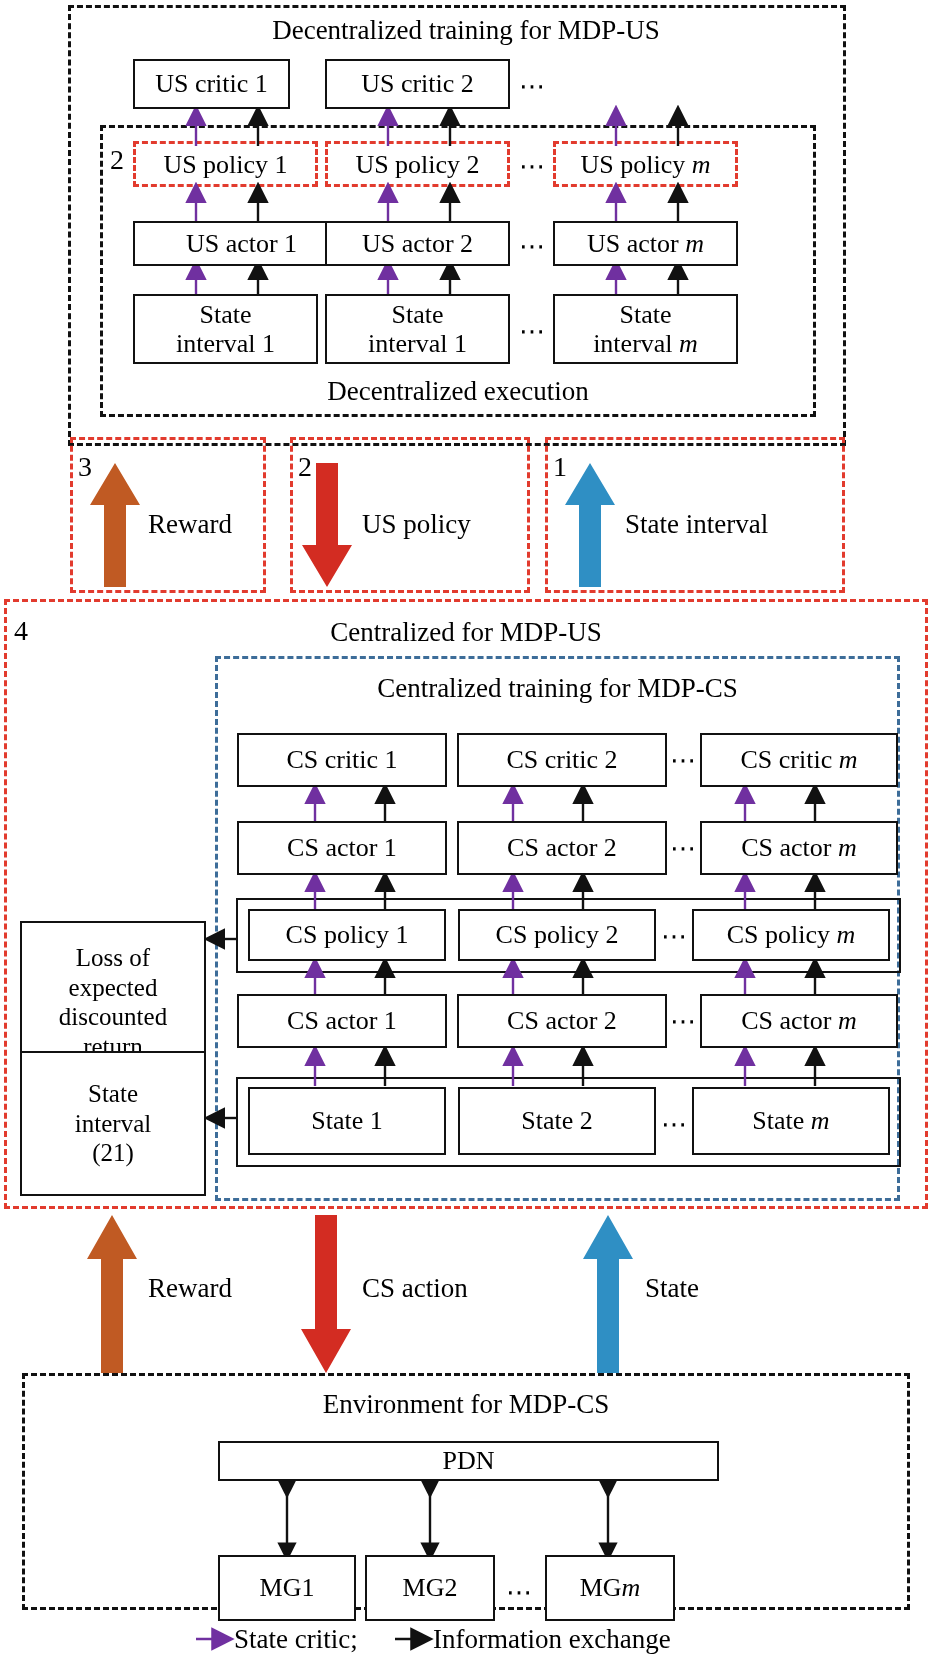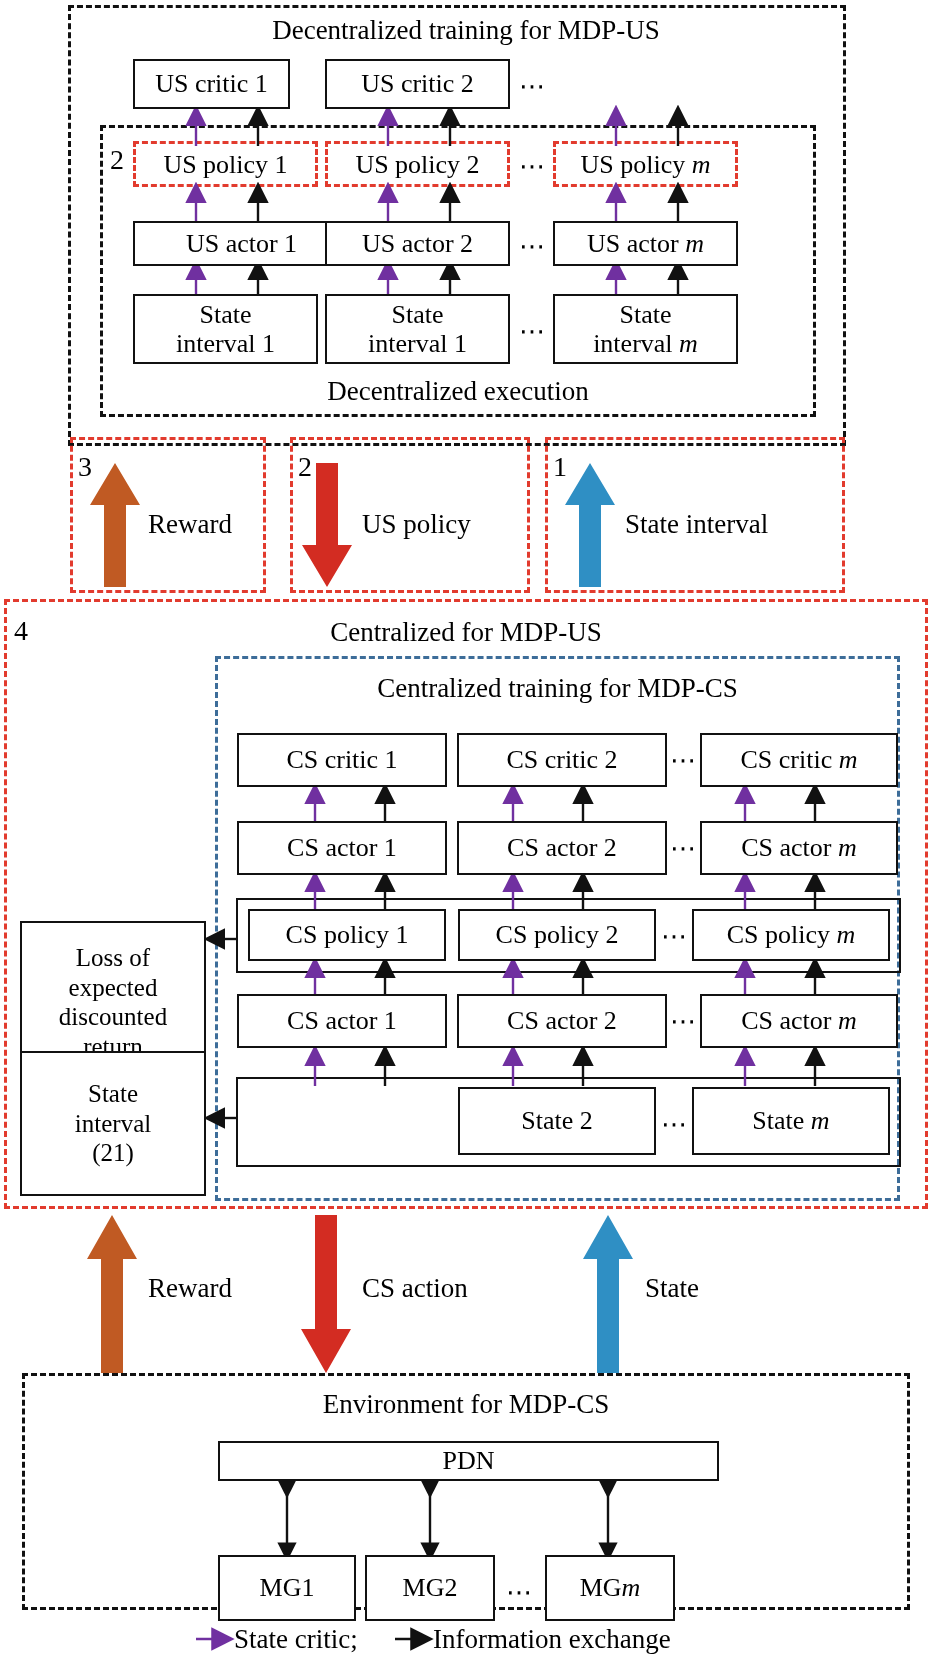--- a/index.html
+++ b/index.html
@@ -259,20 +259,23 @@
   </div>
   <div class="box" style="left:457px;top:993px;width:210px;height:54px;">
     <span>CS actor 2</span>
   </div>
   <div class="dots" style="left:669px;top:1005px;width:30px;text-align:center;">⋯</div>
   <div class="box" style="left:700px;top:993px;width:198px;height:54px;">
     <span>CS actor <i>m</i></span>
   </div>
 
   <div class="solid-black" style="left:236px;top:1076px;width:665px;height:90px;"></div>
+  <div class="box" style="left:248px;top:1086px;width:198px;height:68px;">
+    <span>State 1</span>
+  </div>
   <div class="box" style="left:458px;top:1086px;width:198px;height:68px;">
     <span>State 2</span>
   </div>
   <div class="dots" style="left:660px;top:1108px;width:30px;text-align:center;">⋯</div>
   <div class="box" style="left:692px;top:1086px;width:198px;height:68px;">
     <span>State <i>m</i></span>
   </div>
 
   <svg class="fat" style="left:85px;top:1212px;" width="54" height="162" viewBox="0 0 54 162">
     <path d="M27,2 L52,46 L38,46 L38,160 L16,160 L16,46 L2,46 Z" fill="#c05a23"></path>

